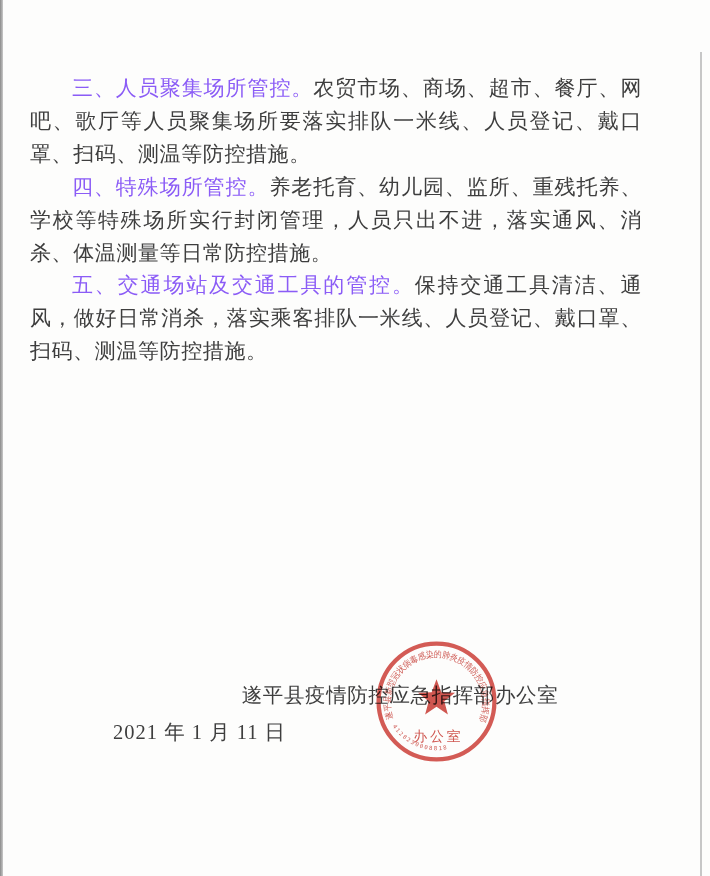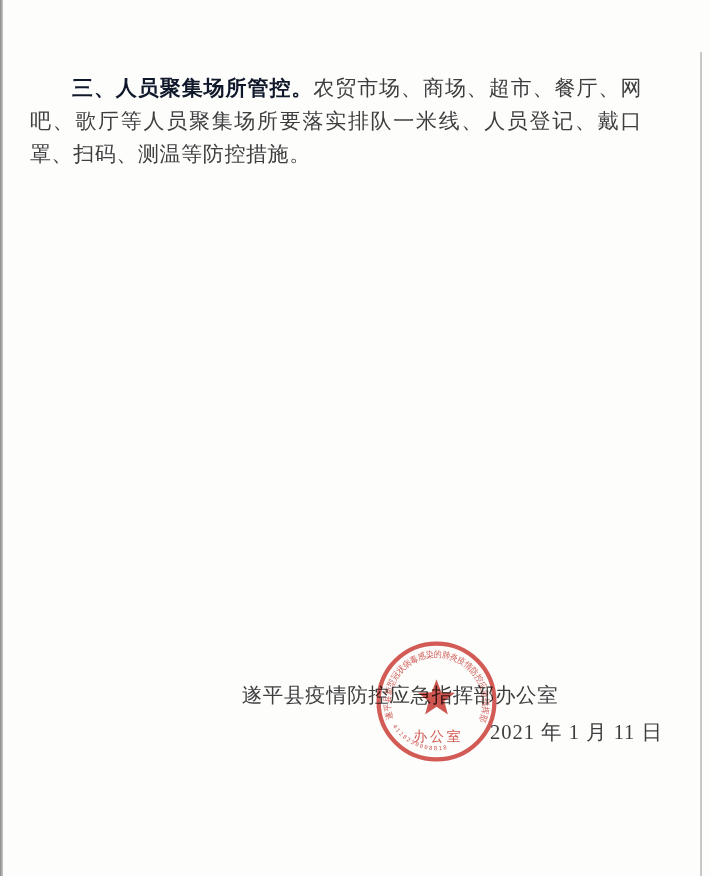--- a/index.html
+++ b/index.html
@@ -24,29 +24,29 @@
   .para {
     margin:0;
     font-size:21px;
     line-height:32.9px;
     color:#3e3e3e;
     letter-spacing:0.6px;
     text-align:justify;
     text-justify:inter-character;
     text-indent:2em;
   }
-  .para .lead { font-weight:bold; color:#0f172a; }
+  .para .lead { font-weight:normal; color:#8b5cf6; }
   .sig-office {
     position:absolute; top:681px; left:125px; width:550px;
     text-align:center;
     font-size:20.5px; letter-spacing:0.6px; color:#3e3e3e;
   }
   .sig-date {
     position:absolute; top:718px; left:113px; width:550px;
-    text-align:right;
+    text-align:left;
     font-size:20.5px; letter-spacing:1px; color:#3e3e3e;
   }
   .seal {
     position:absolute; left:367px; top:632px; width:139px; height:139px;
     mix-blend-mode:multiply;
     opacity:0.88;
     filter:blur(0.3px);
   }
   .brand { position:absolute; left:441px; top:788px; width:262px; height:86px; }
   .brand-icon { position:absolute; left:0; top:2px; width:92px; height:84px; }
@@ -60,20 +60,22 @@
 </head>
 <body>
 
 <div class="page">
 
   <div class="edge-left"></div>
   <div class="edge-right"></div>
 
   <div class="content">
     <p class="para"><span class="lead">三、人员聚集场所管控。</span><span>农贸市场、商场、超市、餐厅、网吧、歌厅等人员聚集场所要落实排队一米线、人员登记、戴口罩、扫码、测温等防控措施。</span></p>
+    <p class="para"><span class="lead">四、特殊场所管控。</span><span>养老托育、幼儿园、监所、重残托养、学校等特殊场所实行封闭管理，人员只出不进，落实通风、消杀、体温测量等日常防控措施。</span></p>
+    <p class="para"><span class="lead">五、交通场站及交通工具的管控。</span><span>保持交通工具清洁、通风，做好日常消杀，落实乘客排队一米线、人员登记、戴口罩、扫码、测温等防控措施。</span></p>
   </div>
 
   <div class="sig-office">遂平县疫情防控应急指挥部办公室</div>
   <div class="sig-date">2021 年 1 月 11 日</div>
 
   <svg class="seal" viewBox="0 0 150 150" xmlns="http://www.w3.org/2000/svg">
     <defs>
       <path id="ringPath" d="M 27.8 93.5 A 50 50 0 1 1 122.2 93.5" fill="none"></path>
       <path id="codePath" d="M 22.5 92 A 56.5 56.5 0 0 0 127.5 92" fill="none"></path>
     </defs>

